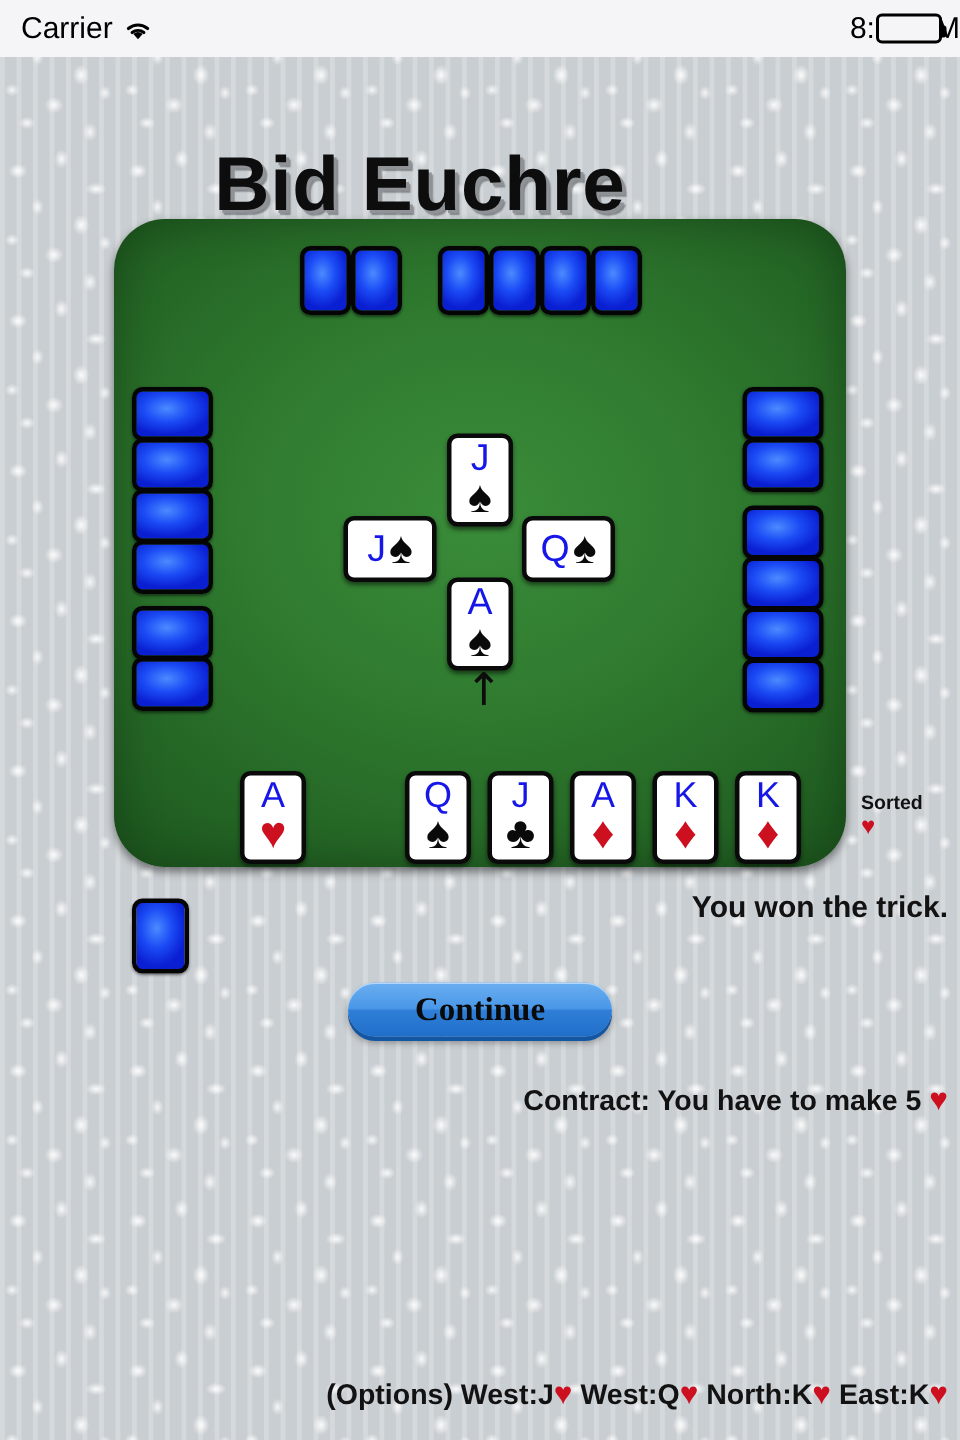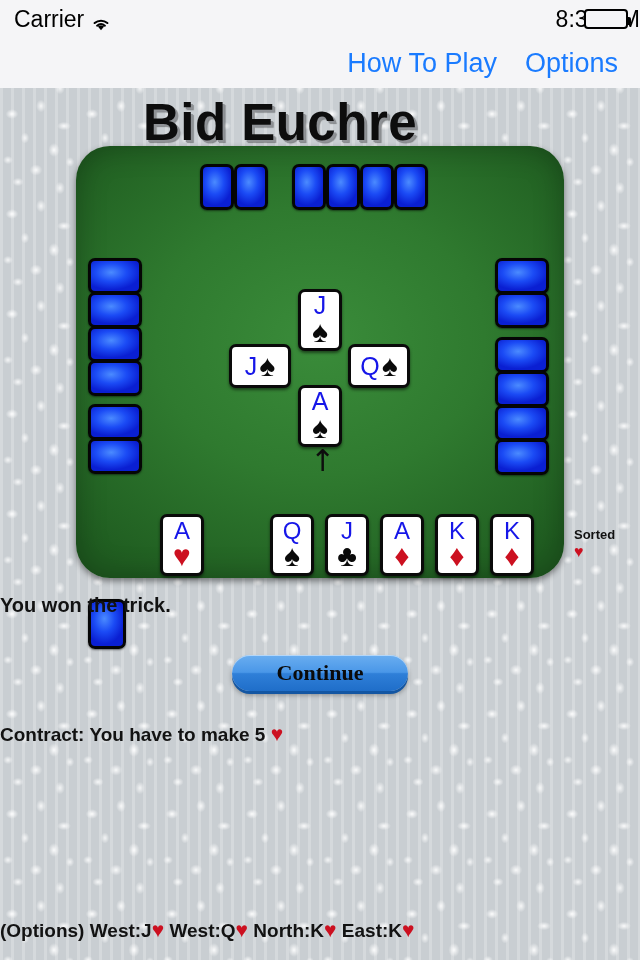--- a/index.html
+++ b/index.html
@@ -31,21 +31,21 @@
       linear-gradient(90deg, rgba(255,255,255,.22) 0 3px, rgba(0,0,0,0) 3px 11px);
     background-size: 80px 100px, 80px 100px, 80px 100px, 80px 100px, 80px 100px,
                      80px 100px, 80px 100px, 80px 100px, 80px 100px, 80px 100px, 11px 100%;
   }
 
   
   .statusbar {
     position: absolute; top: 0; left: 0; width: 640px; height: 38px;
     background: #f5f5f7;
     display: flex; align-items: center;
-    font-size: 23px; color: #000;
+    font-size: 20px; color: #000;
   }
   .sb-left { position: absolute; left: 14px; display: flex; align-items: center; gap: 7px; }
   .sb-center { position: absolute; left: 0; width: 100%; text-align: right; font-weight: 400; }
   .sb-right { position: absolute; right: 12px; display: flex; align-items: center; }
   .wifi { display: inline-block; width: 20px; height: 16px; }
   .battery {
     width: 44px; height: 20px; border: 2px solid #000; border-radius: 4px;
     position: relative; padding: 2px; background: #f5f5f7;
   }
   .battery::after {
@@ -124,21 +124,21 @@
 
   
   .sorted {
     position: absolute; left: 574px; top: 527px; width: 60px;
     text-align: left; font-size: 13px; font-weight: bold; color: #111;
   }
   .sorted .sh { display: block; color: #cc1020; font-size: 16px; line-height: 1.1; margin-top: 1px; }
 
   
   .msg {
-    position: absolute; left: 0; width: 632px; text-align: left;
+    position: absolute; left: 0; width: 632px; text-align: right;
     font-weight: bold; color: #121212;
   }
   #trick-msg { top: 594px; font-size: 20px; }
   #contract-msg { top: 722px; font-size: 19px; }
   #contract-msg .hrt { color: #cc1020; font-size: 21px; }
   #previous-msg { top: 918px; font-size: 19px; }
   #previous-msg .hrt { color: #cc1020; font-size: 21px; }
 
   .continue {
     position: absolute; left: 232px; top: 655px; width: 176px; height: 36px;
@@ -166,24 +166,20 @@
       </span>
     </div>
     <div class="sb-center">8:36 AM</div>
     <div class="sb-right">
       <span class="battery">
         <span class="battery-fill"></span>
       </span>
     </div>
   </div>
 
-  <div class="navbar">
-    <span class="navbtn">How To Play</span>
-    <span class="navbtn">Options</span>
-  </div>
 
   <div class="title">Bid Euchre</div>
 
   <div class="table"></div>
 
   <div class="cb" style="left:200px;top:164px;width:34px;height:46px;"></div>
   <div class="cb" style="left:234px;top:164px;width:34px;height:46px;"></div>
   <div class="cb" style="left:292px;top:164px;width:34px;height:46px;"></div>
   <div class="cb" style="left:326px;top:164px;width:34px;height:46px;"></div>
   <div class="cb" style="left:360px;top:164px;width:34px;height:46px;"></div>

